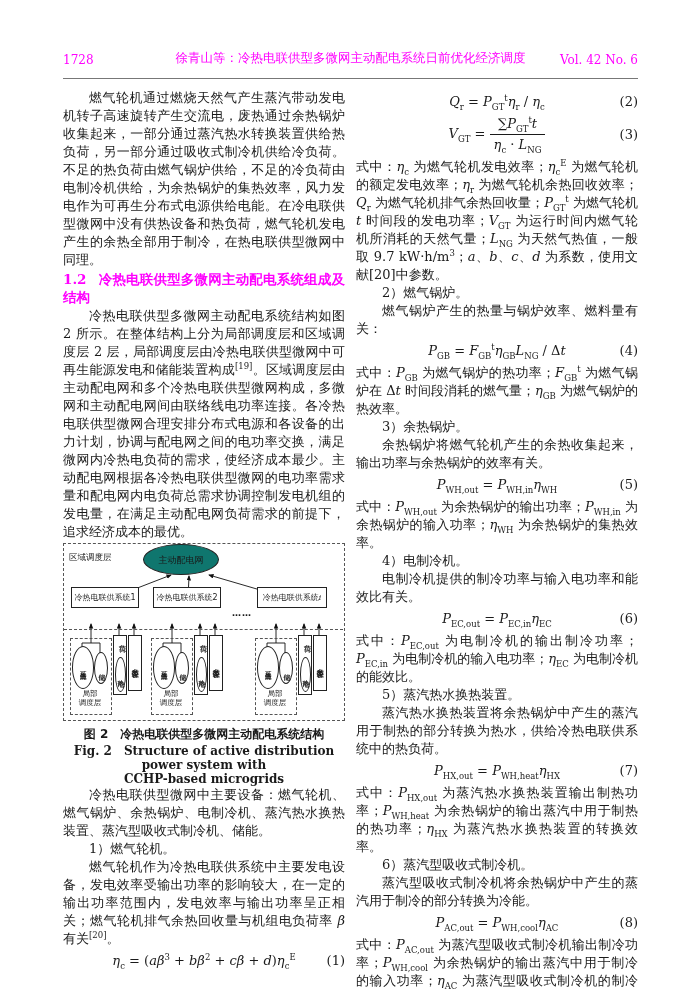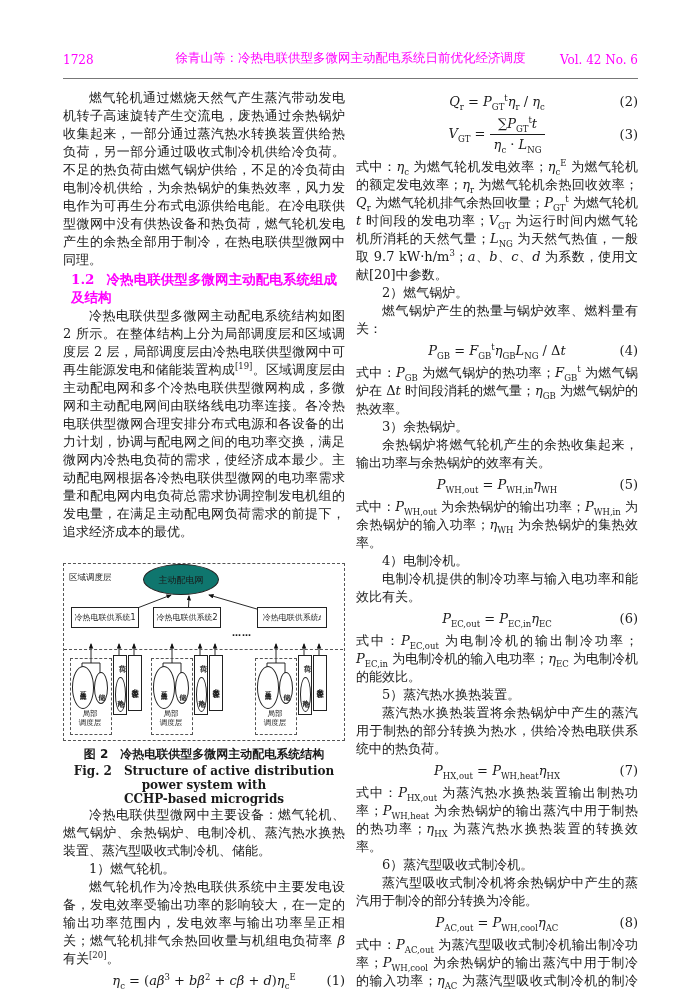--- a/index.html
+++ b/index.html
@@ -14,31 +14,31 @@
   .phead .pno{width:90px;}
   .phead .ptitle{flex:1;text-align:center;font-size:12.5px;}
   .phead .pvol{width:90px;text-align:right;}
   .hrule{border-top:1.5px solid #777;margin:4px 0 10px 0;}
   
   .cols{display:flex;gap:11px;}
   .col{width:282px;font-size:13px;line-height:18px;text-align:justify;}
   .col p{margin:0;text-indent:2em;}
   sub,sup{font-size:8.5px;line-height:0;}
   i{font-family:"DejaVu Serif",serif;font-style:italic;}
-  .sec-h{color:#ff00ff;font-weight:bold;font-size:13.5px;margin:1px 8px;}
+  .sec-h{color:#ff00ff;font-weight:bold;font-size:13.5px;margin:1px 0;}
   .sec-h .sn{margin-right:12px;}
   
   .eq{position:relative;text-align:center;margin:4px 0;}
   .eq .ebody{display:inline-block;}
   .eq .eno{position:absolute;right:0;top:50%;transform:translateY(-50%);}
   .frac{display:inline-block;vertical-align:middle;text-align:center;}
   .frac .fn{display:block;padding:0 4px 1px;}
   .frac .fd{display:block;border-top:1px solid #1a1a1a;padding:1px 4px 0;}
   
-  .figure{position:relative;width:282px;height:178px;margin:22px 0 4px 0;font-family:"DejaVu Sans","Liberation Sans",sans-serif;}
+  .figure{position:relative;width:282px;height:178px;margin:2px 0 4px 0;font-family:"DejaVu Sans","Liberation Sans",sans-serif;}
   .fig-lines{position:absolute;left:0;top:0;}
   .odash{position:absolute;left:0;top:0;width:280px;height:176px;border:1px dashed #555;}
   .ddash{position:absolute;left:1px;top:86px;width:279px;border-top:1px dashed #555;}
   .rlabel{position:absolute;left:6px;top:5px;font-size:8.5px;}
   .adn{position:absolute;left:80px;top:1px;width:74px;height:29px;border:1px solid #222;border-radius:50%;
        display:flex;align-items:center;justify-content:center;font-size:9px;background:#0f766e;}
   .sysbox{position:absolute;top:44px;height:19px;border:1px solid #222;background:#fff;
           display:flex;align-items:center;justify-content:center;font-size:8px;}
   .fdots{position:absolute;left:163px;top:61px;width:32px;text-align:center;font-weight:bold;font-size:9px;letter-spacing:1px;}
   .ldash{position:absolute;top:95px;width:40px;height:75px;border:1px dashed #555;}

